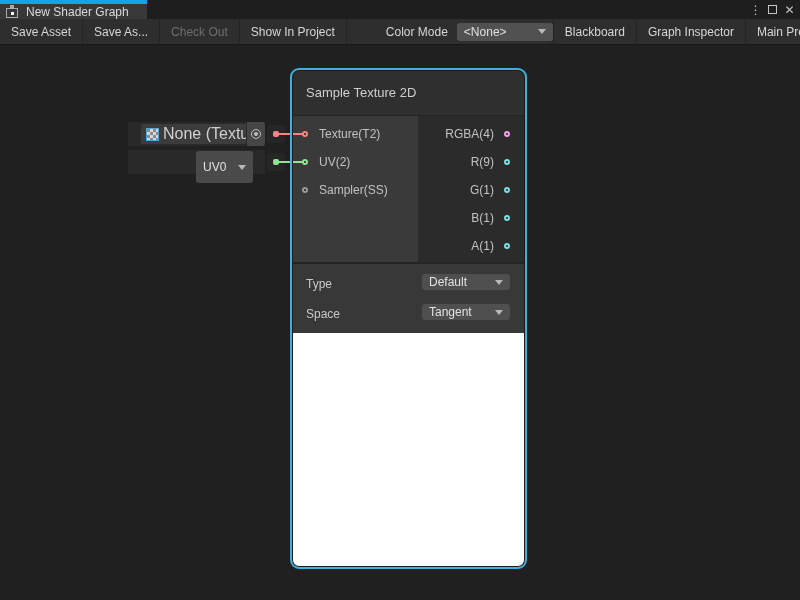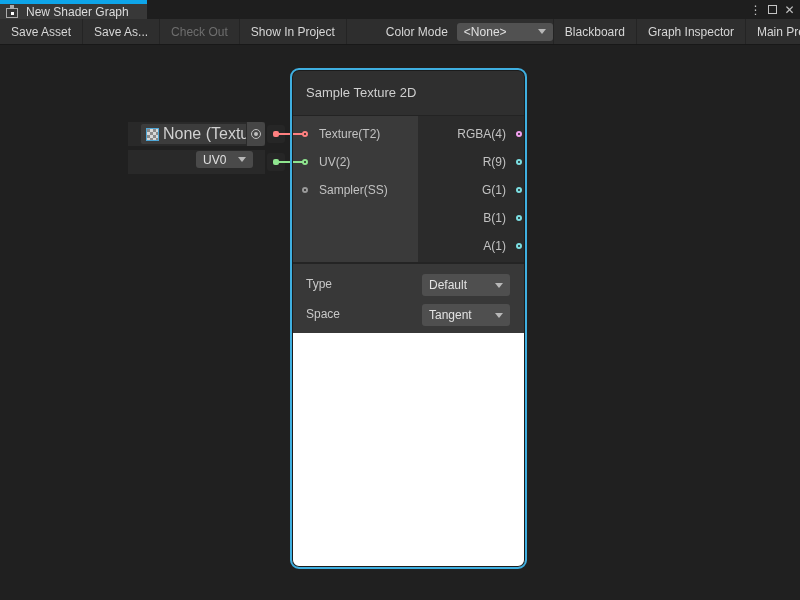--- a/index.html
+++ b/index.html
@@ -48,51 +48,51 @@
               background-image:conic-gradient(#d8d8d8 0 25%, #8a8a8a 0 50%, #d8d8d8 0 75%, #8a8a8a 0);
               background-size:6px 6px; }
   .obj-text { margin-left:4px; font-size:16px; color:#d0d0d0; white-space:nowrap; overflow:hidden; }
   .obj-picker { position:absolute; right:0; top:0; bottom:0; width:19px; background:#464646;
                 border-left:1px solid #2a2a2a; border-radius:0 3px 3px 0; display:flex;
                 align-items:center; justify-content:center; }
   .picker-icon { position:relative; width:10px; height:10px; border:1px solid #c0c0c0; border-radius:50%; }
   .picker-icon::after { content:""; position:absolute; left:2px; top:2px; width:4px; height:4px;
                         border-radius:50%; background:#c0c0c0; }
   .uv-row { position:absolute; left:128px; top:150px; width:137px; height:24px; background:#292929; }
-  .uv-dd { position:absolute; right:12px; top:1px; width:57px; height:17px; background:#4a4a4a;
+  .uv-dd { position:absolute; right:12px; top:1px; width:57px; height:32px; background:#4a4a4a;
            border-radius:3px; display:flex; align-items:center; justify-content:space-between;
            padding:0 7px; font-size:12px; color:#e0e0e0; }
 
   .knob { position:absolute; width:18px; height:18px; background:#262626; border-radius:3px; }
   .knob-dot { position:absolute; left:6px; top:6px; width:6px; height:6px; border-radius:2px; }
   .edge { position:absolute; height:2px; z-index:5; }
 
   
   .node { position:absolute; left:292px; top:70px; width:233px; height:497px; background:#2b2b2b;
           border-radius:8px; overflow:hidden; z-index:1; }
   .node-border { position:absolute; left:290px; top:68px; width:237px; height:501px;
                  border:2px solid #3FAFE0; border-radius:9px; z-index:6; pointer-events:none;
                  box-shadow:inset 0 0 0 1px #1b1b1b; }
   .node-header { height:46px; background:#2f2f2f; border-bottom:1px solid #232323;
                  display:flex; align-items:center; }
   .node-title { margin-left:14px; font-size:13px; color:#cfcfcf; white-space:nowrap; }
   .node-ports { display:flex; height:146px; }
   .ports-in { width:126px; background:#3a3a3a; padding-top:4px; }
   .ports-out { flex:1; background:#2b2b2b; padding-top:4px; }
   .port-row { height:28px; display:flex; align-items:center; }
-  .port-row.out { justify-content:flex-end; padding-right:3px; }
+  .port-row.out { justify-content:flex-end; padding-right:15px; }
   .port-circle { width:6px; height:6px; border-radius:50%; border:2px solid #888; background:#212121; flex:none; }
   .port-row.in .port-circle { margin-left:10px; }
   .port-row.in .port-label { margin-left:11px; }
   .port-row.out .port-label { margin-right:10px; }
   .port-label { font-size:12px; color:#c2c2c2; white-space:nowrap; }
   .node-options { height:71px; background:#383838; border-top:2px solid #242424; padding-top:5px; }
   .opt-row { position:relative; height:30px; display:flex; align-items:center; padding:0 14px; }
   .opt-label { font-size:12px; color:#c8c8c8; }
-  .opt-dd { position:absolute; left:130px; top:5px; width:88px; height:22px; background:#4f4f4f;
+  .opt-dd { position:absolute; left:130px; top:5px; width:88px; height:16px; background:#4f4f4f;
             border-radius:3px; display:flex; align-items:center; justify-content:space-between;
             padding:0 7px; font-size:12px; color:#e2e2e2; }
   .node-preview { height:234px; background:#ffffff; }
 </style>
 </head>
 <body>
 
 <div class="app">
 
   <div class="tabbar">

